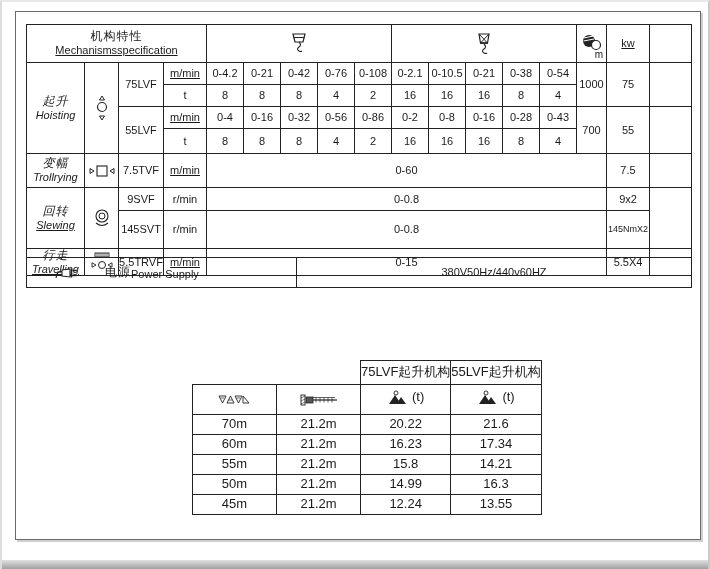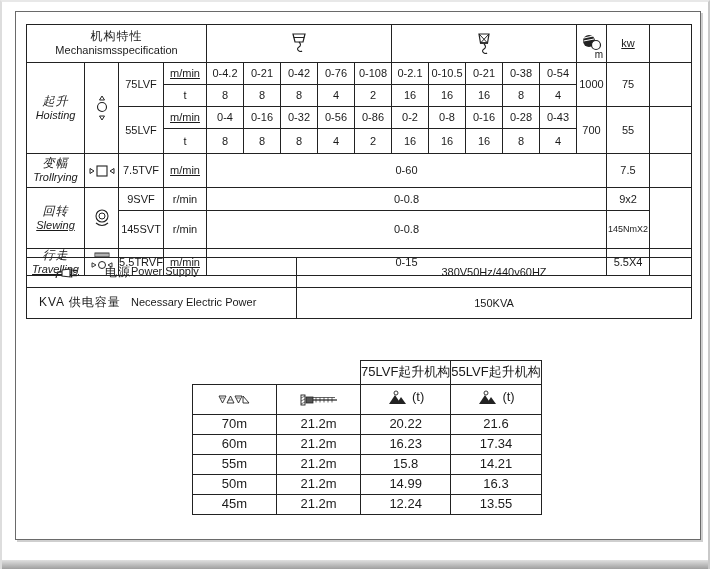--- a/index.html
+++ b/index.html
@@ -14,25 +14,25 @@
   td{border:1px solid #222;text-align:center;vertical-align:middle;
      font-size:11px;line-height:1.15;padding:0;overflow:hidden;white-space:nowrap;}
   .spec{left:24px;top:22px;}
   .pwr{left:24px;top:255px;}
   .blst{left:190px;top:358px;}
   .zh{font-size:12px;letter-spacing:1px;}
   .en{font-size:11px;}
   .u{text-decoration:underline;}
   .small{font-size:9px;}
   .title-cell .zh{display:block;}
-  .title-cell .en{display:block;}
+  .title-cell .en{display:block;text-decoration:underline;}
   .two-line span{display:block;font-style:italic;}
   .pwr td{font-size:11px;}
   .pwr .label-cell{text-align:left;}
-  .pwr .label-inner{display:flex;align-items:flex-start;}
+  .pwr .label-inner{display:flex;align-items:flex-end;}
   .pwr .zhwrap{display:inline-flex;align-items:center;gap:7px;margin-left:12px;width:92px;}
   .blst td{font-size:13px;}
   .blank{border:none;background:transparent;}
   svg{display:block;margin:0 auto;}
   .ropecell{position:relative;}
   .rope-m{position:absolute;right:3px;bottom:2px;font-size:10px;}
   .wicon{display:inline-flex;align-items:center;gap:3px;justify-content:center;}
 </style>
 </head>
 <body>
@@ -251,31 +251,20 @@
               <line x1="17.5" y1="5.5" x2="22" y2="5.5" stroke="#222" stroke-width="1.4"></line>
               <line x1="17.5" y1="10.5" x2="22" y2="10.5" stroke="#222" stroke-width="1.4"></line>
             </svg>
             <span class="zh">电源</span>
           </span>
           <span class="en">Power Supply</span>
         </span>
       </td>
       <td>380V50Hz/440v60HZ</td>
     </tr>
-    <tr style="height:31px">
-      <td class="label-cell">
-        <span class="label-inner">
-          <span class="zhwrap" style="gap:0">
-            <span class="zh">KVA  供电容量</span>
-          </span>
-          <span class="en">Necessary Electric Power</span>
-        </span>
-      </td>
-      <td>150KVA</td>
-    </tr>
   </tbody>
     </table>
 
 
   <table class="blst">
     <colgroup>
         <col style="width:84px">
         <col style="width:84px">
         <col style="width:85px">
         <col style="width:85px">

